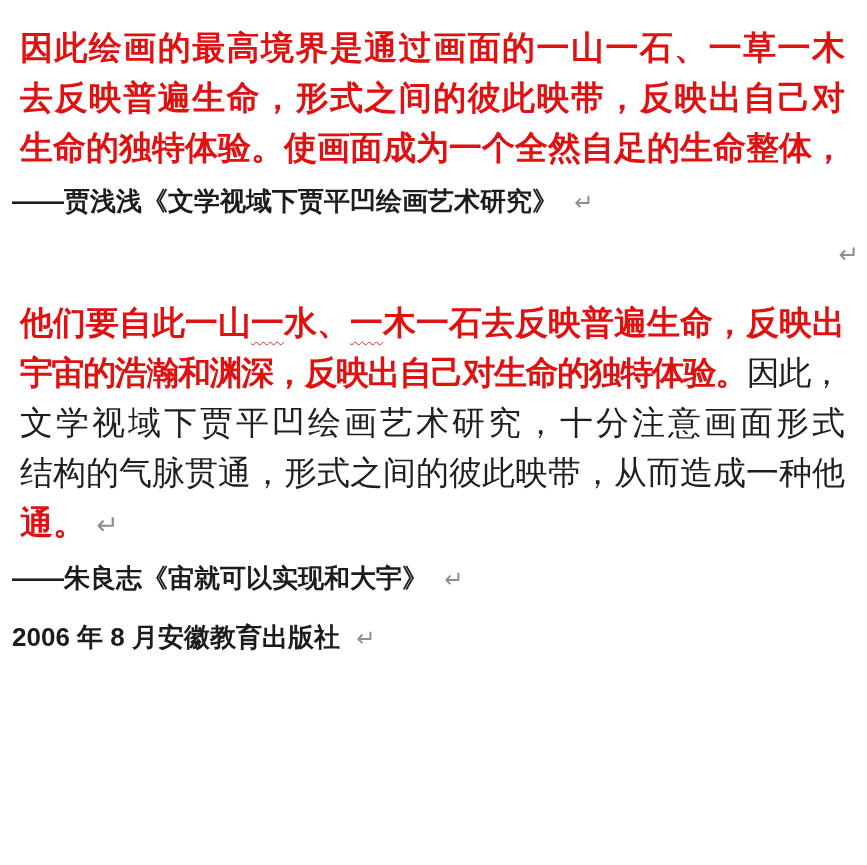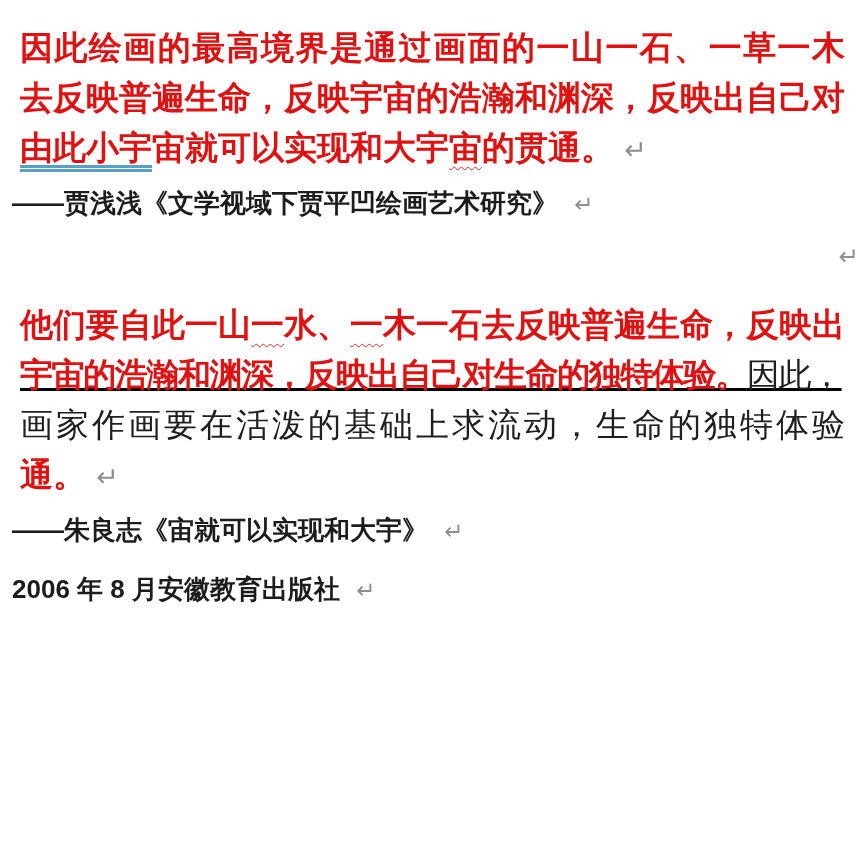--- a/index.html
+++ b/index.html
@@ -9,21 +9,21 @@
     -webkit-font-smoothing:antialiased;
   }
   .doc{width:867px;height:865px;background:#fff;position:relative;}
 
   
   .bodyblock{padding:0 22px 0 20px;font-size:33px;line-height:50px;}
   #quote1{padding-top:23px;}
   #quote2{padding-top:20px;}
   .bodyblock .line{text-align:justify;text-align-last:justify;}
   .bodyblock .line.last{text-align-last:left;}
-  .bodyblock .line.tight{text-align-last:left;letter-spacing:-1.4px;white-space:nowrap;text-decoration:underline;}
+  .bodyblock .line.tight{text-align-last:left;letter-spacing:-1.4px;white-space:nowrap;}
 
   .red{color:#e01111;font-weight:700;}
   .black{color:#1f1f1f;font-weight:400;}
 
   
   .u-double{
     text-decoration-line:underline;
     text-decoration-style:double;
     text-decoration-color:#58a0c4;
     text-decoration-thickness:3px;
@@ -59,38 +59,39 @@
   }
   .empty-line .pilcrow{margin-left:0;}
 </style>
 </head>
 <body>
 
 <div class="doc">
 
   <section id="quote1" class="bodyblock">
       <div class="line"><span class="red">因此绘画的最高境界是通过画面的一山一石、一草一木</span></div>
-      <div class="line"><span class="red">去反映普遍生命，反映宇宙的浩瀚和渊深，反映出自己对</span></div>
-      <div class="line last"><span class="red u-double">由此小宇</span><span class="red">宙就可以实现和大宇</span><span class="red u-wavy">宙</span><span class="red">的贯通。</span><span class="pilcrow">↵</span></div>
+      <div class="line"><span class="red">去反映普遍生命，形式之间的彼此映带，反映出自己对</span></div>
+      <div class="line"><span class="red">生命的独特体验。使画面成为一个全然自足的生命整体，</span></div>
     </section>
 
   <div id="attr1" class="attr">
     <span>——贾浅浅《文学视域下贾平凹绘画艺术研究》</span>
     <span class="pilcrow">↵</span>
   </div>
 
 
   <div class="empty-line">
     <span class="pilcrow">↵</span>
   </div>
 
   <section id="quote2" class="bodyblock">
       <div class="line"><span class="red">他们要自此一山</span><span class="red u-wavy">一</span><span class="red">水、</span><span class="red u-wavy">一</span><span class="red">木一石去反映普遍生命，反映出</span></div>
       <div class="line tight"><span class="red">宇宙的浩瀚和渊深，反映出自己对生命的独特体验。</span><span class="black">因此，</span></div>
-      <div class="line"><span class="black">画家作画要在活泼的基础上求流动，生命的独特体验</span></div>
+      <div class="line"><span class="black">文学视域下贾平凹绘画艺术研究，十分注意画面形式</span></div>
+      <div class="line"><span class="black">结构的气脉贯通，形式之间的彼此映带，从而造成一种他</span></div>
       <div class="line last"><span class="red">通。</span><span class="pilcrow">↵</span></div>
     </section>
 
   <div id="attr3" class="attr">
     <span>——朱良志《宙就可以实现和大宇》</span>
     <span class="pilcrow">↵</span>
   </div>
 
   <div id="attr4" class="attr">
     <span>2006 年 8 月安徽教育出版社</span>

